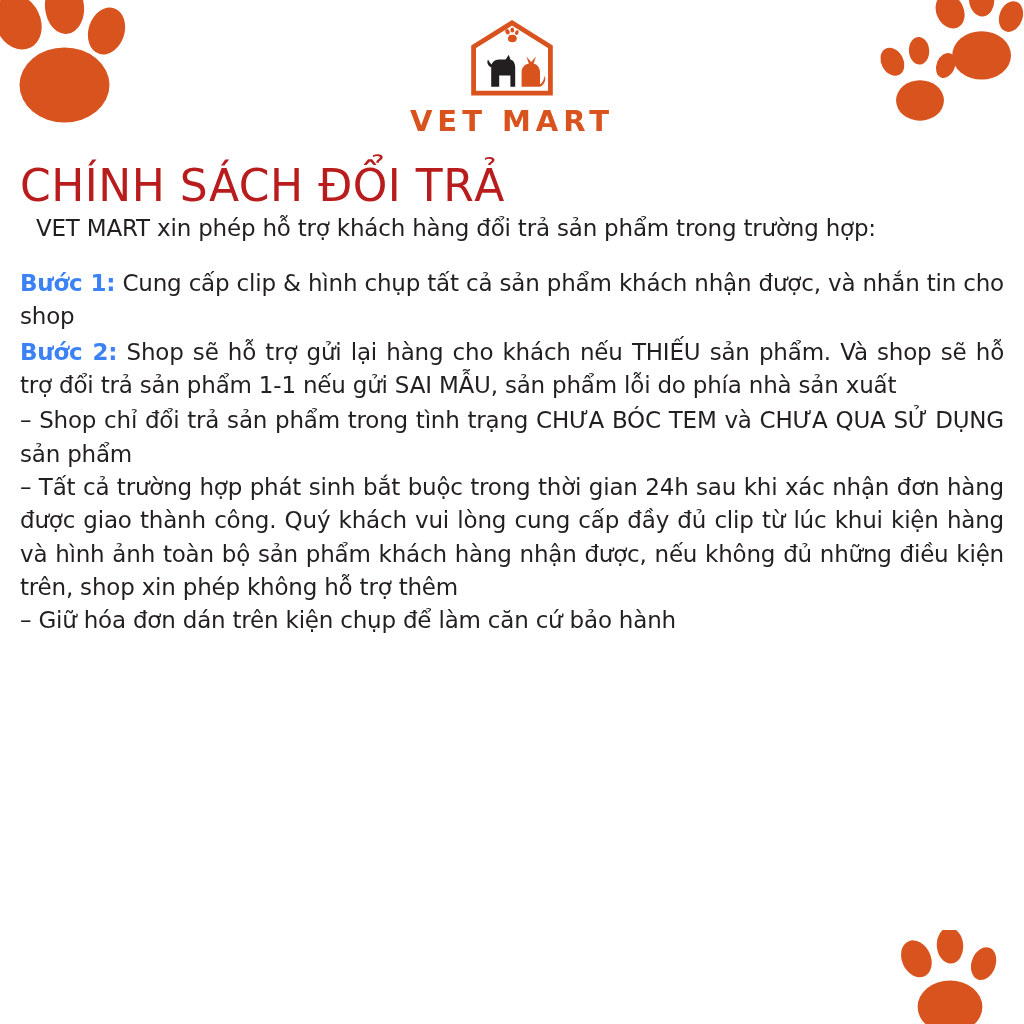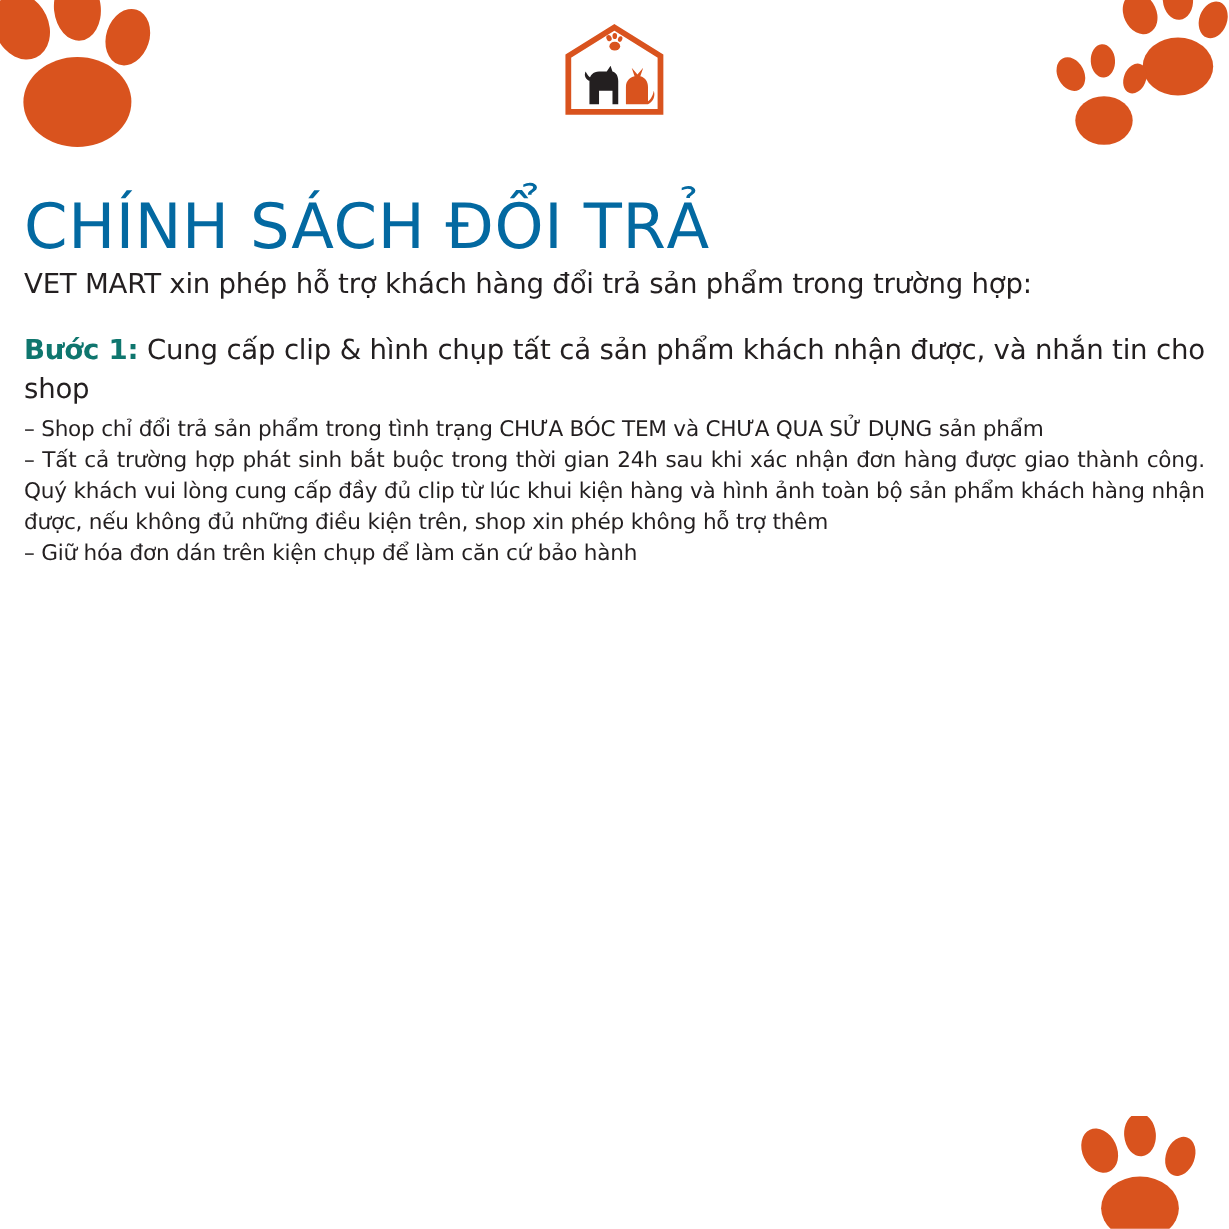--- a/index.html
+++ b/index.html
@@ -48,55 +48,55 @@
 
   
   .content {
     position: absolute;
     left: 20px;
     right: 20px;
     top: 160px;
   }
   h1.title {
     margin: 0 0 4px 0;
-    font-size: 52px;
+    font-size: 44px;
     font-weight: normal;
     letter-spacing: 0.5px;
-    color: #0369a1;
+    color: #b91c1c;
     font-family: "DejaVu Sans", sans-serif;
   }
   .subtitle {
     font-size: 23px;
     color: #231f20;
-    margin: 0 0 26px 0;
+    margin: 0 0 26px 16px;
     letter-spacing: -0.2px;
   }
   .para {
     font-size: 23px;
     line-height: 1.45;
     color: #231f20;
     margin: 0 0 2px 0;
     text-align: justify;
     letter-spacing: -0.2px;
   }
   .para.nojustify { text-align: left; }
   .step-label {
-    color: #0f766e;
+    color: #3b82f6;
     font-weight: bold;
   }
   .note-heading {
     margin: 34px 0 2px 0;
     font-size: 23px;
     font-weight: bold;
     color: #c8102e;
   }
   .note-heading .bang { margin-right: 4px; }
   .note-heading .u { text-decoration: underline; }
   .bullet {
-    font-size: 18px;
+    font-size: 23px;
     line-height: 1.45;
     color: #231f20;
     margin: 0;
     text-align: justify;
     letter-spacing: -0.2px;
   }
   .bullet.last { text-align: left; }
 </style>
 </head>
 <body>
@@ -164,32 +164,36 @@
         <path d="M34 62 C30 60 28 56 30 52 C32 56 34 58 36 59 Z"></path>
       </g>
 
       <g fill="#d9531e">
         <path d="M72 86 L72 68 C72 62 76 58 81 57 L78 48 L84 55 L90 48 L87 57
                  C92 58 95 63 95 68 L95 86 Z"></path>
         <path d="M95 86 C100 84 103 78 101 72 C100 78 97 82 95 83 Z"></path>
       </g>
     </svg>
   </span>
+  <div class="logo-word">VET MART</div>
 </div>
 
 <div class="content">
 
   <h1 class="title">CHÍNH SÁCH ĐỔI TRẢ</h1>
 
   <p class="subtitle">VET MART xin phép hỗ trợ khách hàng đổi trả sản phẩm trong trường hợp:</p>
 
   <p class="para">
     <span class="step-label">Bước 1:</span><span> Cung cấp clip &amp; hình chụp tất cả sản phẩm khách nhận được, và nhắn tin cho shop</span>
   </p>
 
+  <p class="para">
+    <span class="step-label">Bước 2:</span><span> Shop sẽ hỗ trợ gửi lại hàng cho khách nếu THIẾU sản phẩm. Và shop sẽ hỗ trợ đổi trả sản phẩm 1-1 nếu gửi SAI MẪU, sản phẩm lỗi do phía nhà sản xuất</span>
+  </p>
 
 
 
   <p class="bullet">– Shop chỉ đổi trả sản phẩm trong tình trạng CHƯA BÓC TEM và CHƯA QUA SỬ DỤNG sản phẩm</p>
   <p class="bullet">– Tất cả trường hợp phát sinh bắt buộc trong thời gian 24h sau khi xác nhận đơn hàng được giao thành công. Quý khách vui lòng cung cấp đầy đủ clip từ lúc khui kiện hàng và hình ảnh toàn bộ sản phẩm khách hàng nhận được, nếu không đủ những điều kiện trên, shop xin phép không hỗ trợ thêm</p>
   <p class="bullet last">– Giữ hóa đơn dán trên kiện chụp để làm căn cứ bảo hành</p>
 
 </div>
 
 </body></html>

